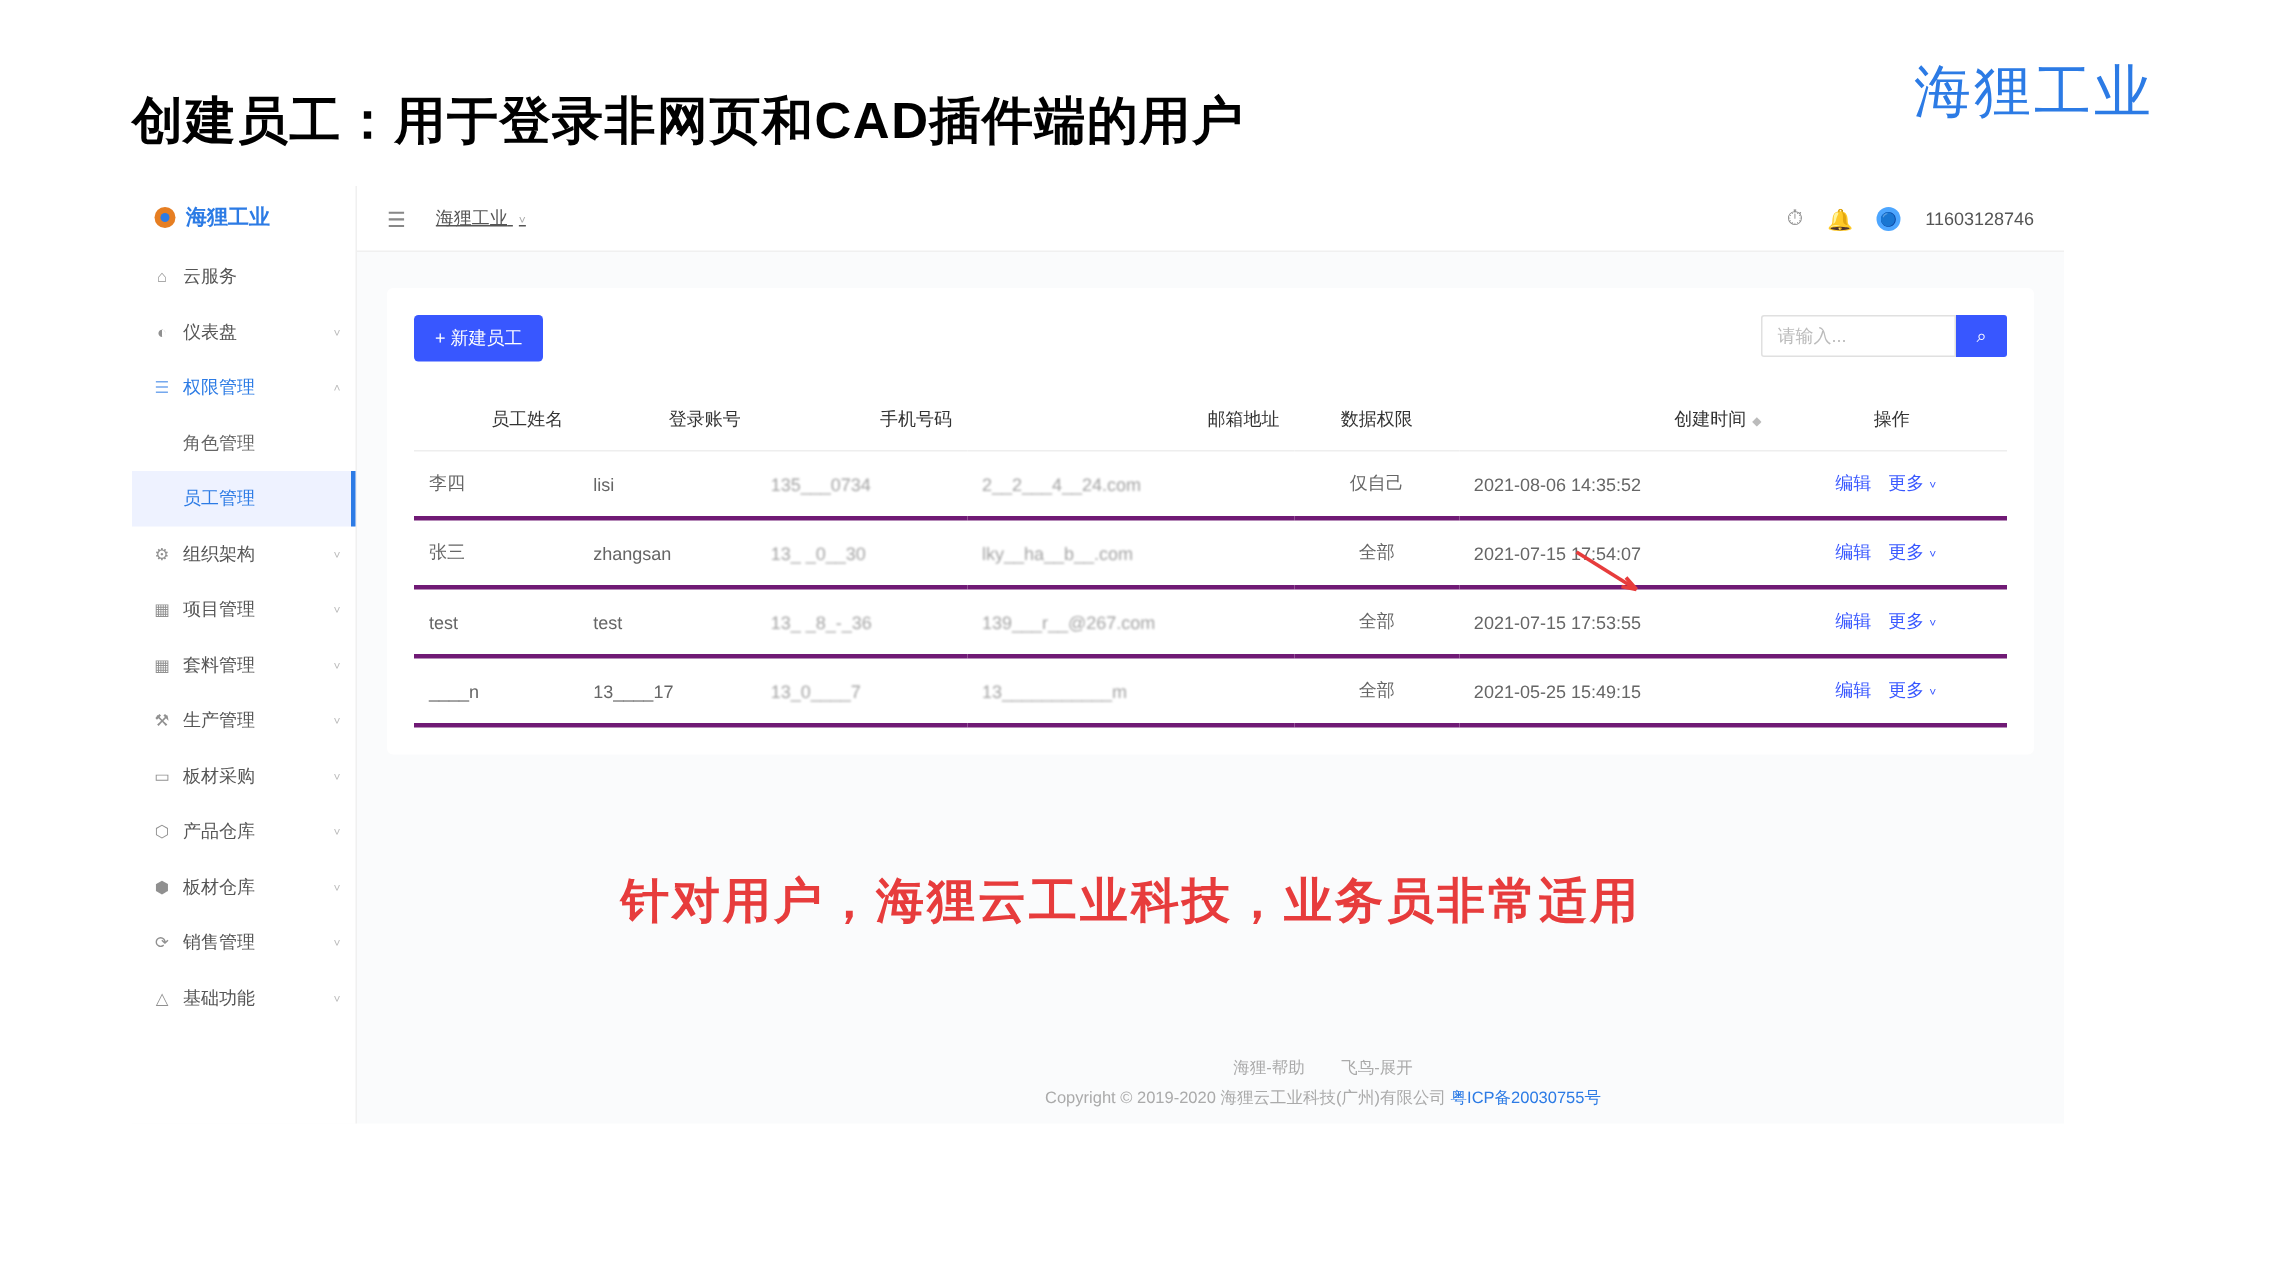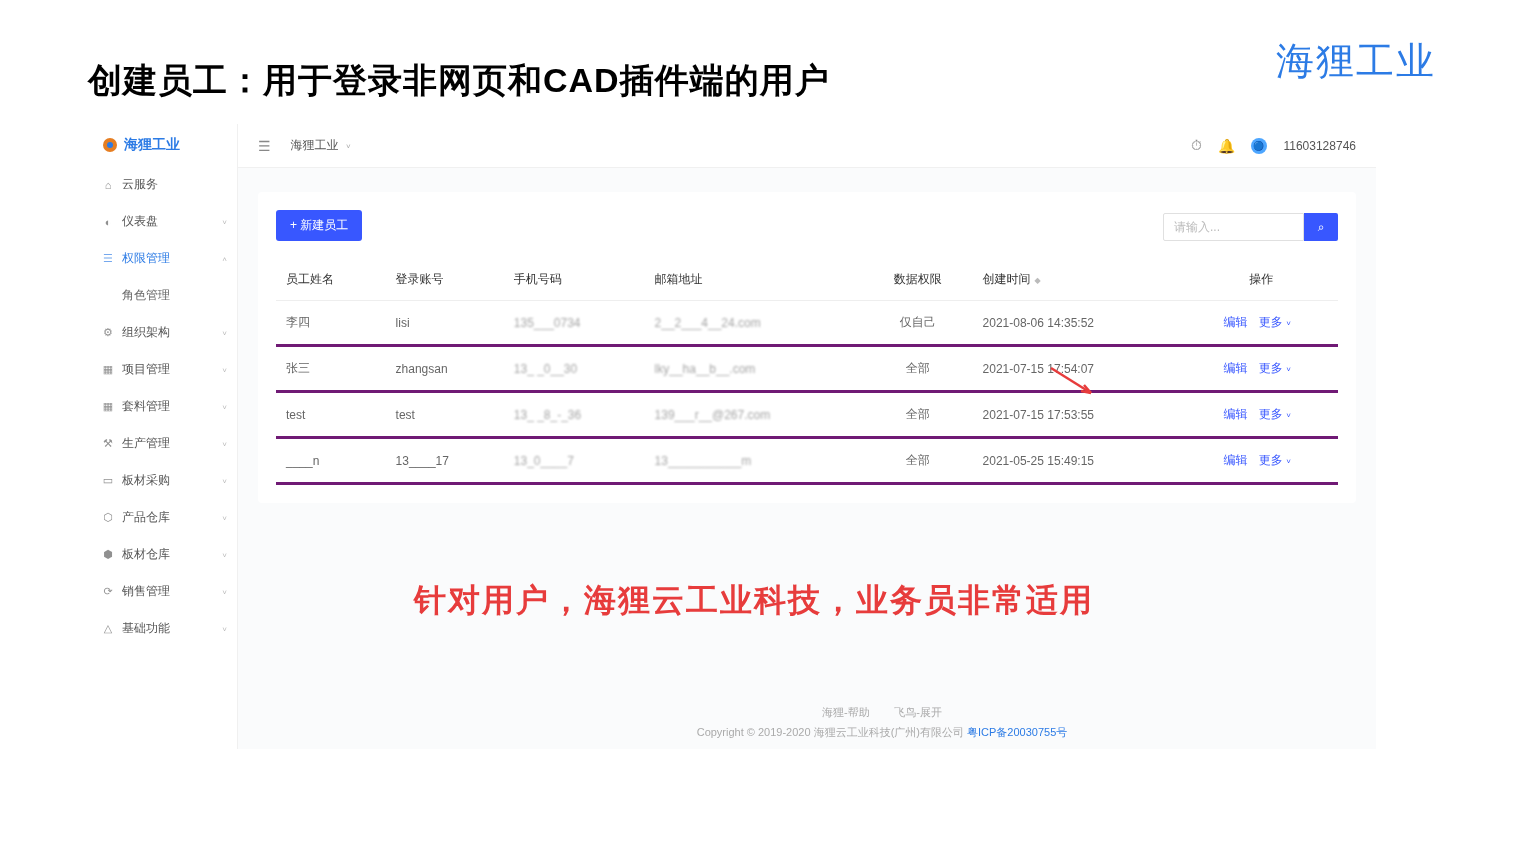--- a/index.html
+++ b/index.html
@@ -18,37 +18,37 @@
     .side-item { padding: 10px 14px; display: flex; align-items: center; gap: 8px; cursor: pointer; color: #555; position: relative; font-size: 12px; }
     .side-item.active { color: #2c7be5; }
     .side-item.sub { padding-left: 34px; color: #666; }
     .side-item.sub.selected { background: #eef2ff; color: #2c7be5; border-right: 3px solid #2c7be5; }
     .side-icon { width: 12px; height: 12px; display: inline-flex; align-items: center; justify-content: center; opacity: 0.65; font-size: 11px; }
     .side-chevron { position: absolute; right: 10px; top: 50%; transform: translateY(-50%); font-size: 8px; color: #bbb; }
     
     .main-area { position: absolute; left: 150px; top: 0; right: 0; height: 625px; }
     .top-bar { height: 44px; display: flex; align-items: center; padding: 0 20px; background: #fff; border-bottom: 1px solid #f0f0f0; }
     .hamburger { font-size: 14px; color: #888; margin-right: 20px; cursor: pointer; }
-    .org-dropdown { color: #555; font-size: 12px; cursor: pointer; }
+    .org-dropdown { color: #555; font-size: 12px; cursor: pointer; text-decoration: underline; }
     .top-bar-right { margin-left: auto; display: flex; align-items: center; gap: 16px; color: #888; }
     .top-bar-right .ico { font-size: 14px; cursor: pointer; }
     .avatar-circle { width: 16px; height: 16px; border-radius: 50%; background: #4da6ff; display: inline-block; color: #fff; font-size: 9px; text-align: center; line-height: 16px; }
     .phone-num { color: #555; font-size: 12px; }
     
     .content { padding: 24px 20px; }
     .content-card { background: #fff; border-radius: 4px; padding: 18px; }
-    .card-top { display: flex; align-items: flex-end; margin-bottom: 18px; }
+    .card-top { display: flex; align-items: flex-start; margin-bottom: 18px; }
     .new-btn { background: #3857ff; color: #fff; border: none; padding: 7px 14px; border-radius: 3px; font-size: 12px; cursor: pointer; }
     .search-wrap { margin-left: auto; display: flex; }
-    .search-input { border: 1px solid #e0e0e0; padding: 6px 10px; font-size: 12px; width: 141px; border-radius: 2px 0 0 2px; outline: none; }
+    .search-input { border: 1px solid #e0e0e0; padding: 6px 10px; font-size: 12px; width: 130px; border-radius: 2px 0 0 2px; outline: none; }
     .search-input::placeholder { color: #bbb; }
     .search-btn { background: #3857ff; border: none; width: 34px; color: #fff; cursor: pointer; border-radius: 0 2px 2px 0; font-size: 12px; }
     
     .tbl { width: 100%; border-collapse: collapse; }
-    .tbl th { text-align: left; padding: 12px 10px; font-weight: 500; color: #333; font-size: 12px; border-bottom: 1px solid #eee; }
+    .tbl th { text-align: right; padding: 12px 10px; font-weight: 500; color: #333; font-size: 12px; border-bottom: 1px solid #eee; }
     .tbl td { padding: 13px 10px; color: #666; font-size: 12px; border-bottom: 3px solid #701a75; }
     .blur-txt { color: #bbb; opacity: 0.6; filter: blur(0.8px); margin-top: 12px; }
     .sort-arrow { font-size: 8px; color: #bbb; margin-left: 4px; }
     .action-link { color: #3857ff; cursor: pointer; margin-right: 8px; }
     .red-arrow { position: absolute; left: 770px; top: 104px; width: 60px; height: 40px; pointer-events: none; }
     
     .callout { position: absolute; left: 326px; top: 455px; font-size: 32px; font-weight: 700; color: #e73c3c; letter-spacing: 2px; }
     
     .footer { position: absolute; bottom: 6px; left: 150px; right: 0; text-align: center; color: #aaa; font-size: 11px; line-height: 1.8; }
     .footer a { color: #2c7be5; text-decoration: none; }
@@ -81,20 +81,23 @@
           <span>仪表盘</span>
           <span class="side-chevron">˅</span>
         </div>
         <div class="side-item active">
           <span class="side-icon">☰</span>
           <span>权限管理</span>
           <span class="side-chevron">˄</span>
         </div>
         <div class="side-item sub">
           <span>角色管理</span>
+        </div>
+        <div class="side-item sub selected">
+          <span>员工管理</span>
         </div>
         <div class="side-item">
           <span class="side-icon">⚙</span>
           <span>组织架构</span>
           <span class="side-chevron">˅</span>
         </div>
         <div class="side-item">
           <span class="side-icon">▦</span>
           <span>项目管理</span>
           <span class="side-chevron">˅</span>

